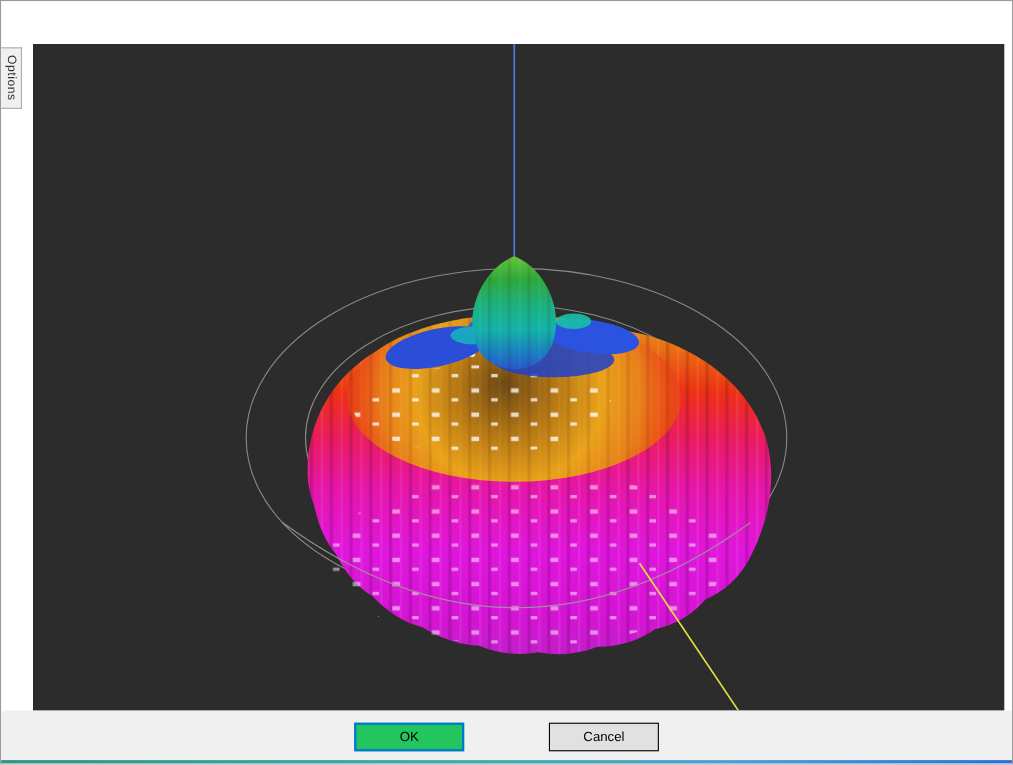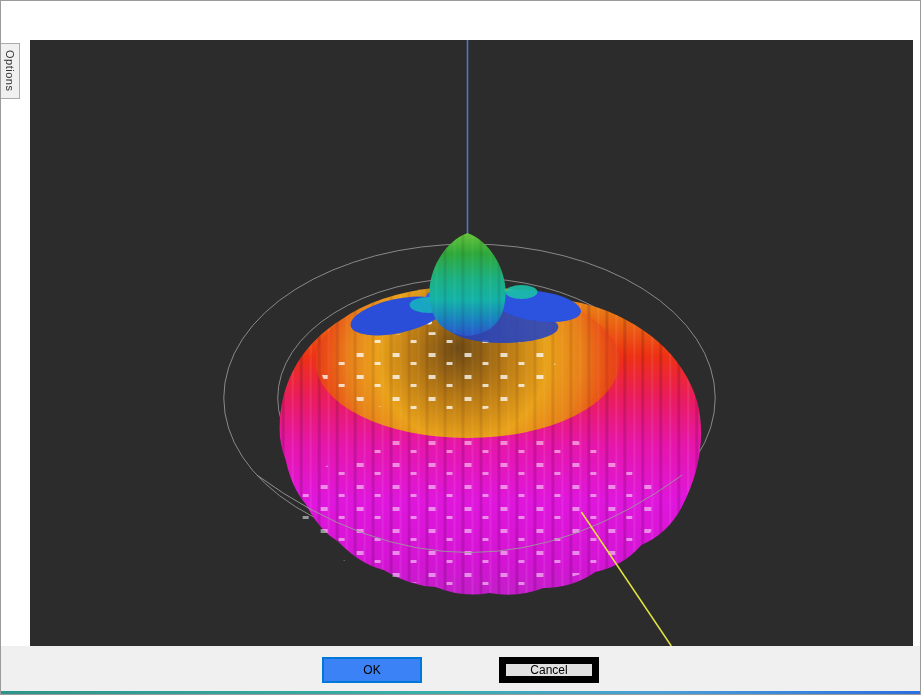--- a/index.html
+++ b/index.html
@@ -46,22 +46,22 @@
   .viewport svg { display:block; width:100%; height:100%; }
   
   .footer {
     position:absolute; left:0; right:0; bottom:0; height:48px;
     background:#f0f0f0; display:flex; align-items:center; justify-content:center; gap:77px;
   }
   .btn {
     width:100px; height:26px; font-size:12px; font-family:"Liberation Sans", sans-serif;
     display:flex; align-items:center; justify-content:center; cursor:pointer; color:#000;
   }
-  .btn-ok { background:#3b82f6; border:2px solid #0078d7; }
-  .btn-cancel { background:#e1e1e1; border:7px solid #000000; }
+  .btn-ok { background:#22c55e; border:2px solid #0078d7; }
+  .btn-cancel { background:#e1e1e1; border:1px solid #000000; }
   .bottom-strip {
     position:absolute; left:0; right:0; bottom:0; height:3px; z-index:6;
     background:linear-gradient(90deg,#2d9488 0%, #38b0a8 45%, #4a9fd8 72%, #2b6fe0 100%);
   }
 </style>
 </head>
 <body>
 
 <div class="window">
 

